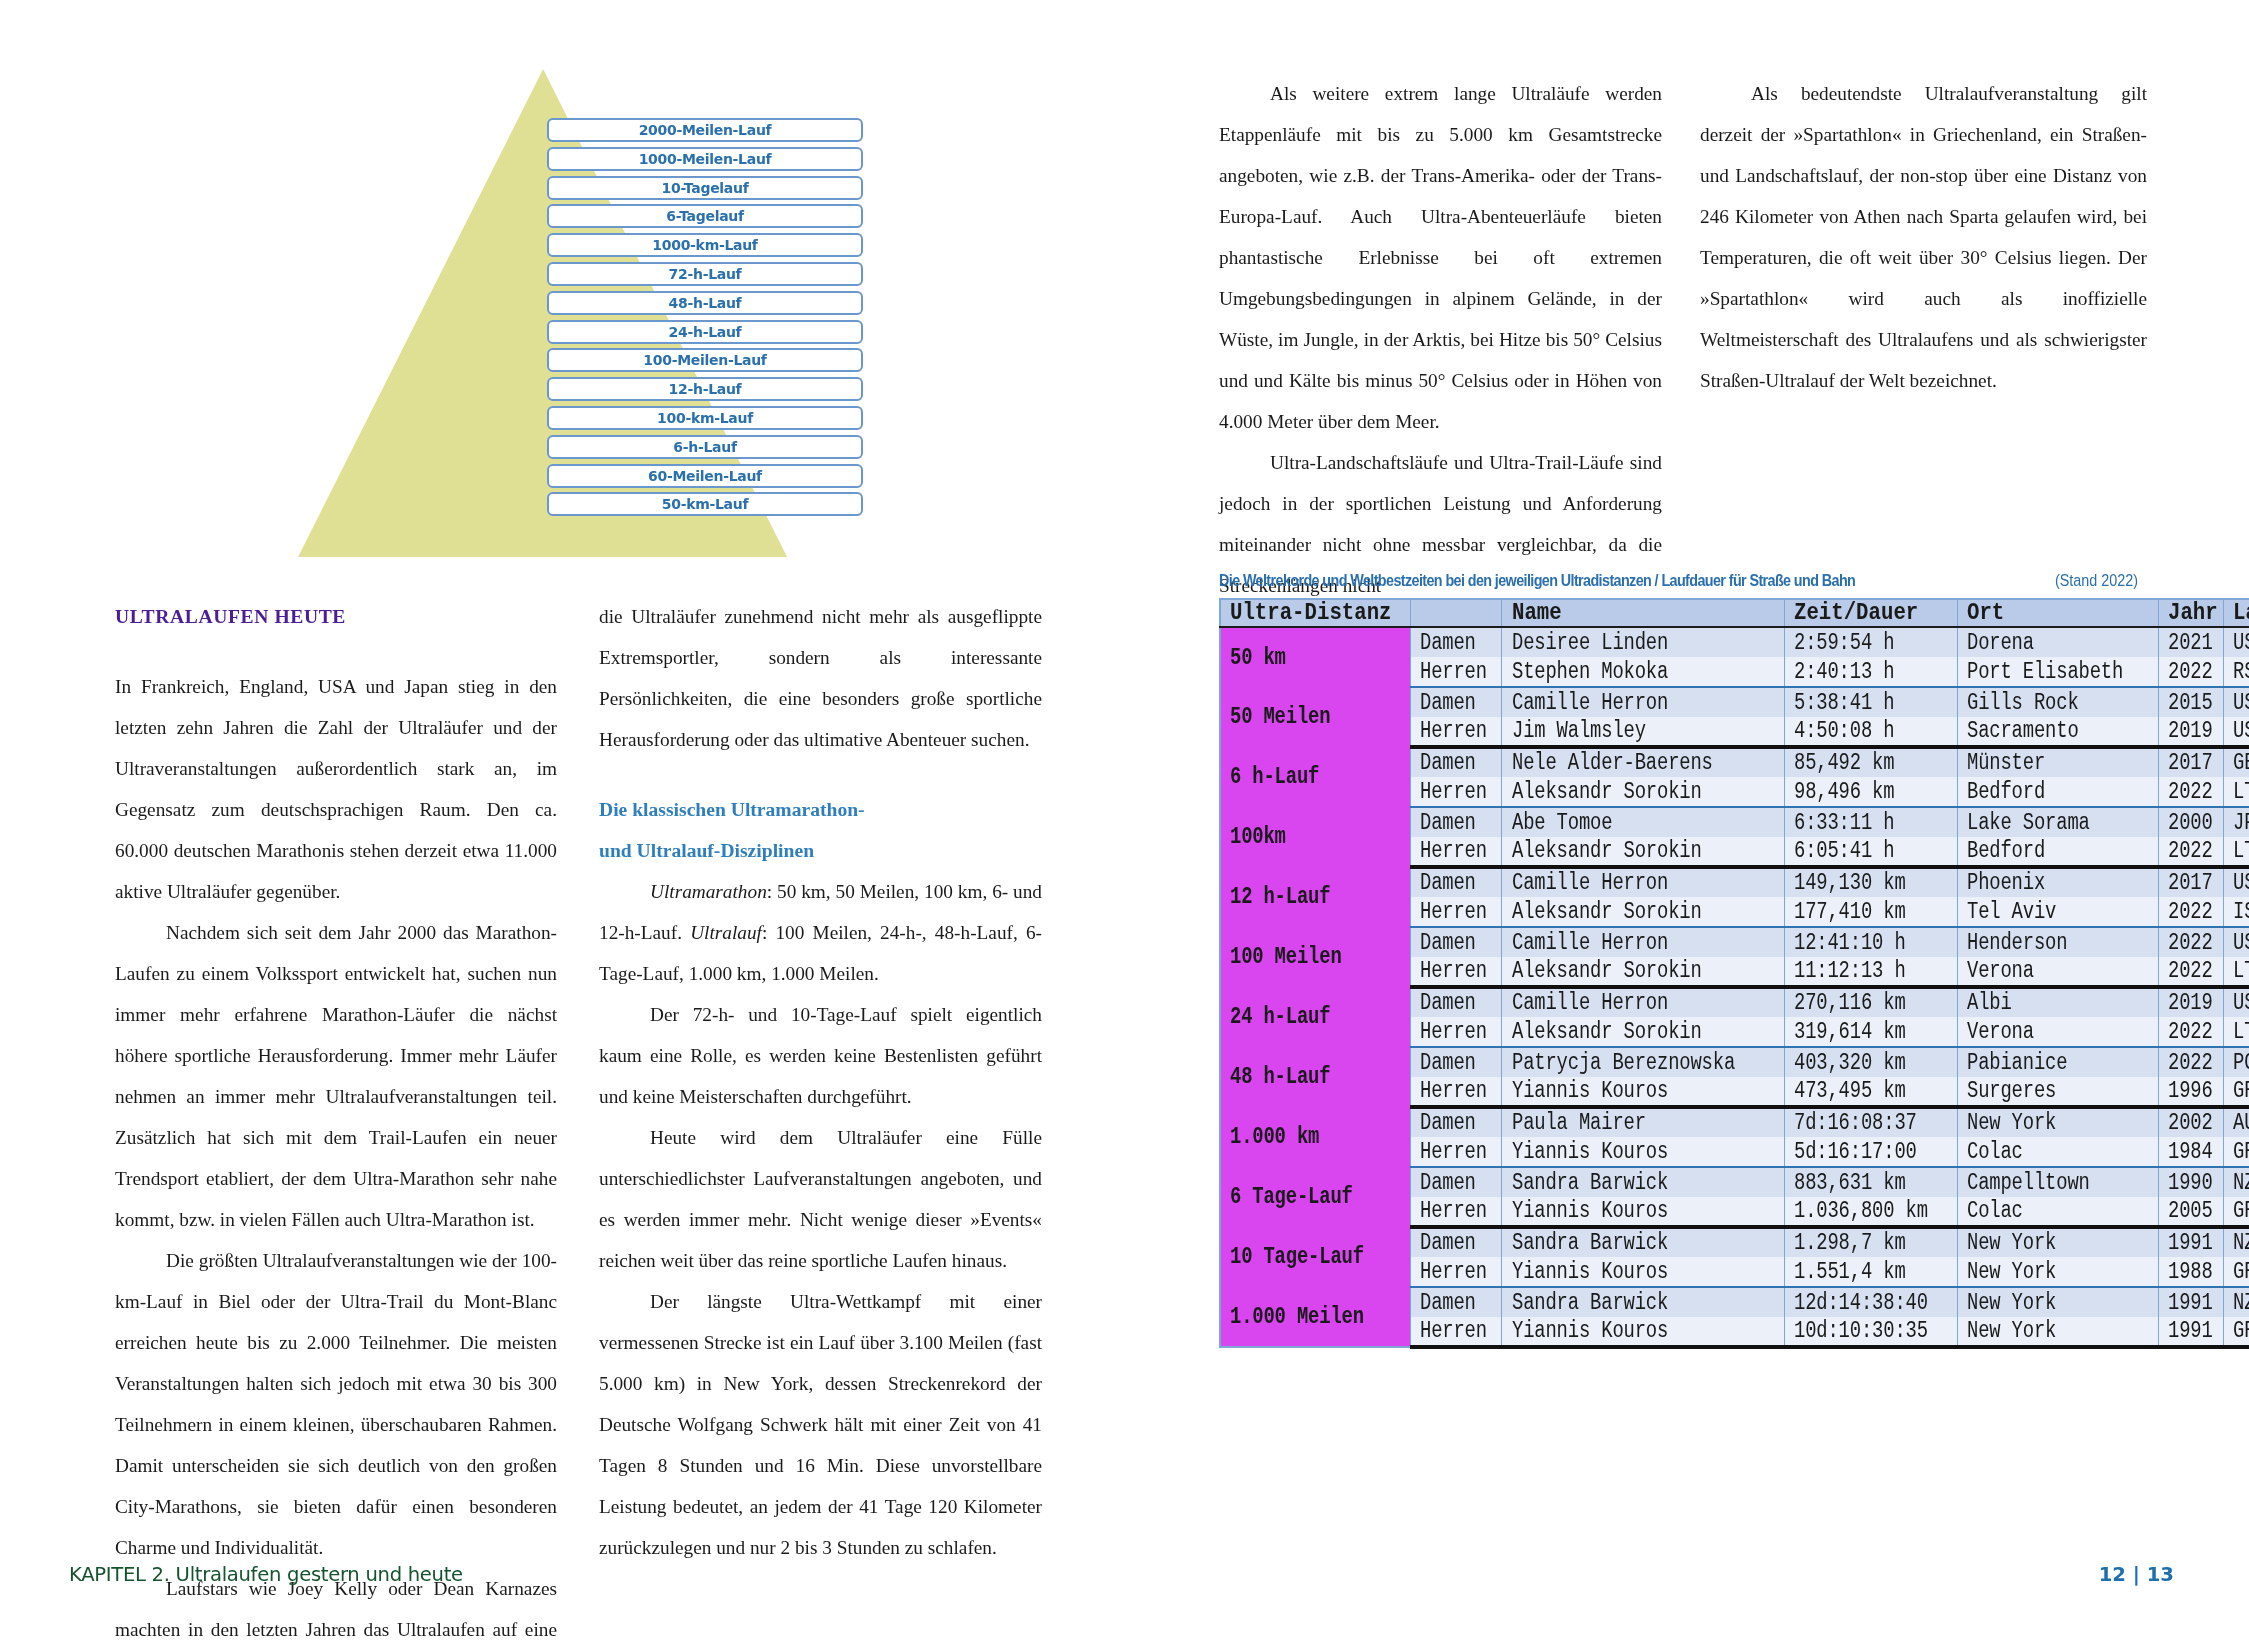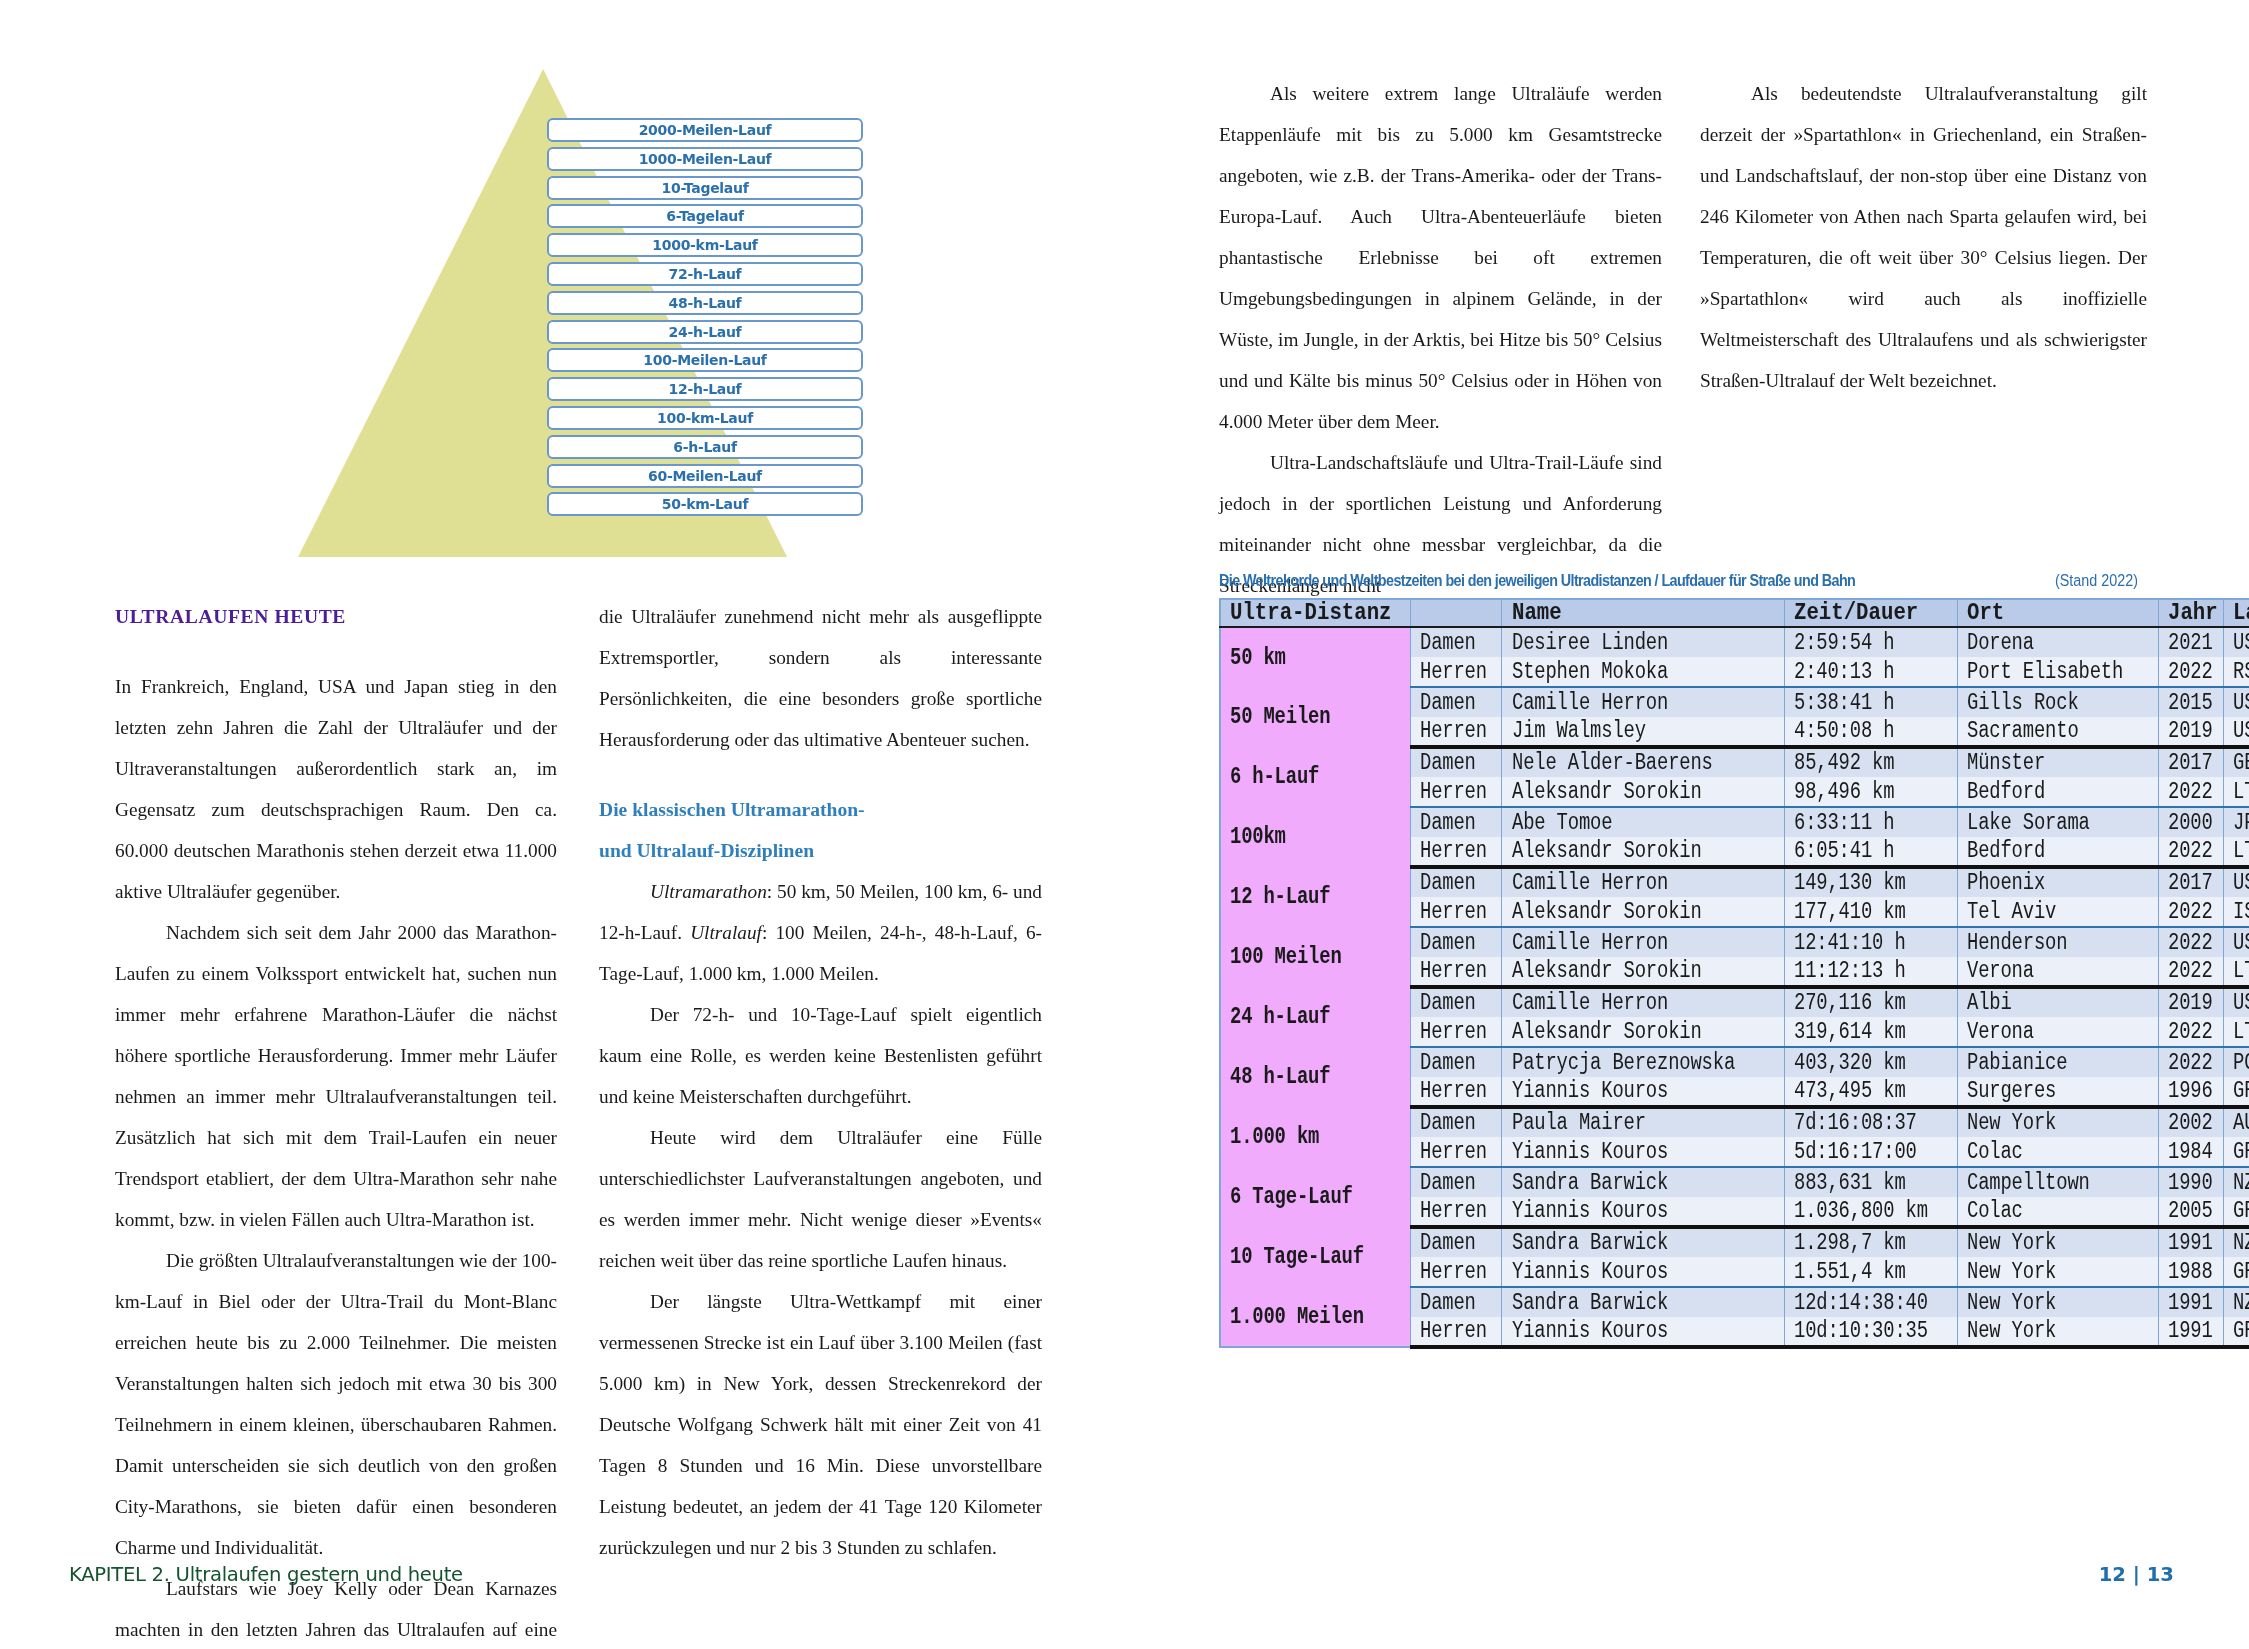--- a/index.html
+++ b/index.html
@@ -28,21 +28,21 @@
     font-weight:bold; font-size:16.7px; color:#2a6fae; letter-spacing:-0.7px; transform:scaleX(0.86); transform-origin:left; white-space:nowrap; }
   .tbl-stand { position:absolute; left:2055px; top:571px; font-size:16.7px; color:#2a6fae; transform:scaleX(0.86); transform-origin:left; white-space:nowrap; }
 
   table.rec { position:absolute; left:1219px; top:598px; width:929px; border-collapse:collapse; font-family:Liberation Mono, monospace;
     font-size:23px; border:2.3px solid #7ea6d6; }
   table.rec th, table.rec td { border-left:1.7px solid #7ea6d6; border-right:1.7px solid #7ea6d6; padding:0 0 0 9.2px; height:30px;
     text-align:left; vertical-align:middle; white-space:nowrap; }
   table.rec th { background:#b9cbe8; font-weight:bold; height:28px; border-bottom:2.3px solid #1b1b1b; }
   table.rec td .cx { display:inline-block; transform:scaleX(0.82); transform-origin:left; letter-spacing:-0.2px; }
   table.rec th .cx { display:inline-block; transform:scaleX(0.9); transform-origin:left; }
-  td.dist { background:#f0abfc; font-weight:bold; vertical-align:top; padding-top:3.5px; }
+  td.dist { background:#d946ef; font-weight:bold; vertical-align:top; padding-top:3.5px; }
   tr.d td:not(.dist) { background:#d6e0f1; }
   tr.h td:not(.dist) { background:#ebf0f9; }
   tr.grp-end td { border-bottom:4px solid #111; }
   tr.sub-end td:not(.dist) { border-bottom:2.3px solid #2f73b0; }
 
   .footer-left { position:absolute; left:69px; top:1563px; font-family:"DejaVu Sans", sans-serif; font-size:19.6px; color:#14532d; letter-spacing:-0.3px; }
   .footer-right { position:absolute; right:76px; top:1563px; font-family:"DejaVu Sans", sans-serif; font-size:19.6px; font-weight:bold; color:#1f6fae; }
 </style>
 </head>
 <body>

